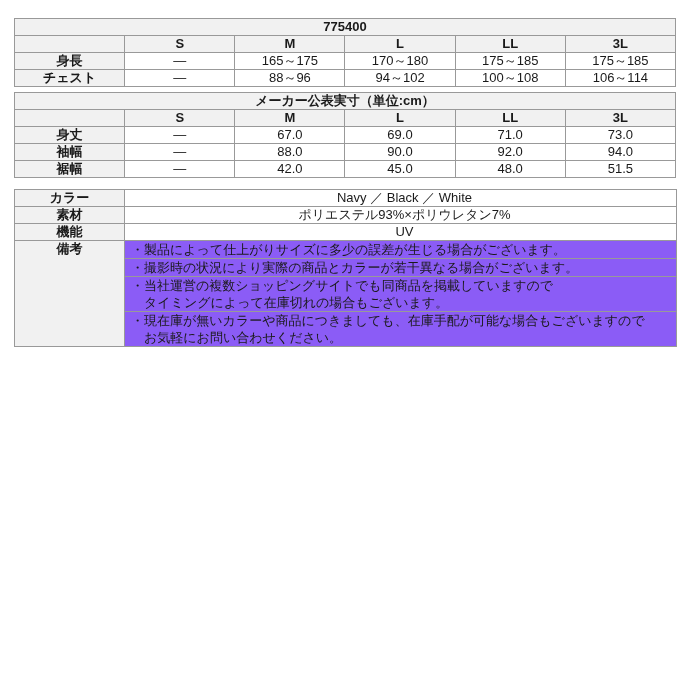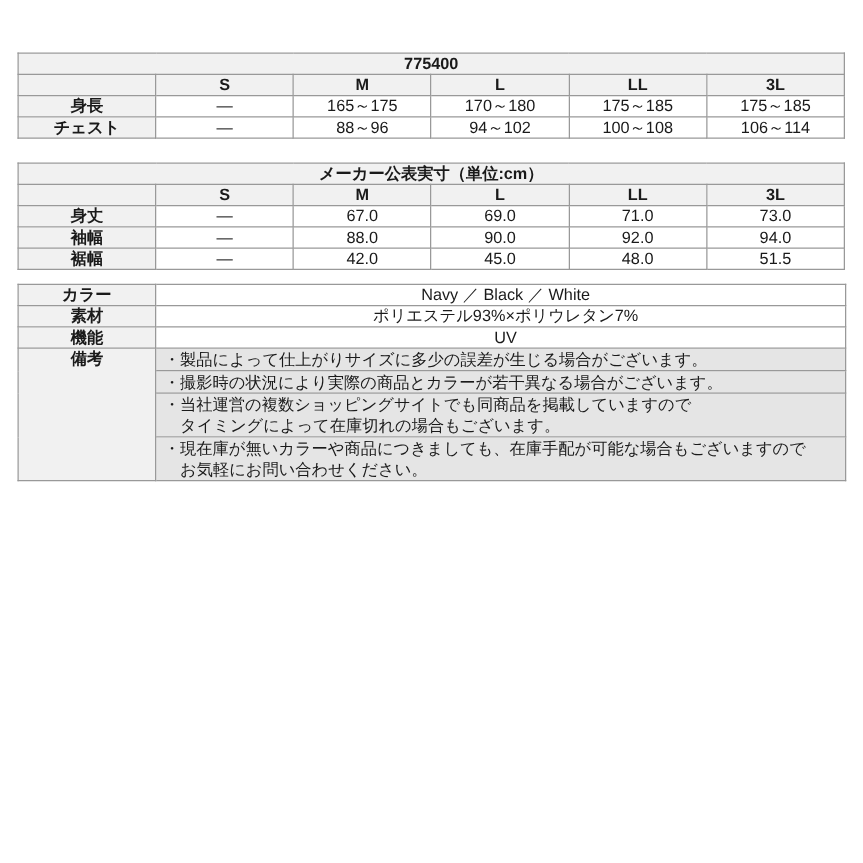--- a/index.html
+++ b/index.html
@@ -14,21 +14,20 @@
   .page {
     box-sizing: border-box;
     width: 690px;
     height: 690px;
     padding: 18px 14px 0 14px;
   }
   table {
     border-collapse: collapse;
     table-layout: fixed;
     width: 662px;
-    margin-top: 24px;
   }
   td {
     border: 1px solid #999999;
     font-size: 13px;
     height: 16px;
     line-height: 16px;
     padding: 0;
     text-align: center;
     overflow: hidden;
     white-space: nowrap;
@@ -44,26 +43,26 @@
   .left {
     text-align: center;
     padding-left: 8px;
   }
   .note {
     text-align: left;
     padding-left: 6px;
     white-space: pre-line;
     line-height: 17px;
     font-weight: normal;
-    background: #e5e5e5;
+    background: #8b5cf6;
   }
   .notes-label {
     vertical-align: top;
   }
-  .tbl-actual { margin-top: 19px; }
+  .tbl-actual { margin-top: 5px; }
   .tbl-spec   { margin-top: 11px; border-radius: 30px; }
 </style>
 </head>
 <body>
 
 <div class="page">
 
   <table class="tbl-recommended">
     <colgroup>
       <col style="width:110px">

